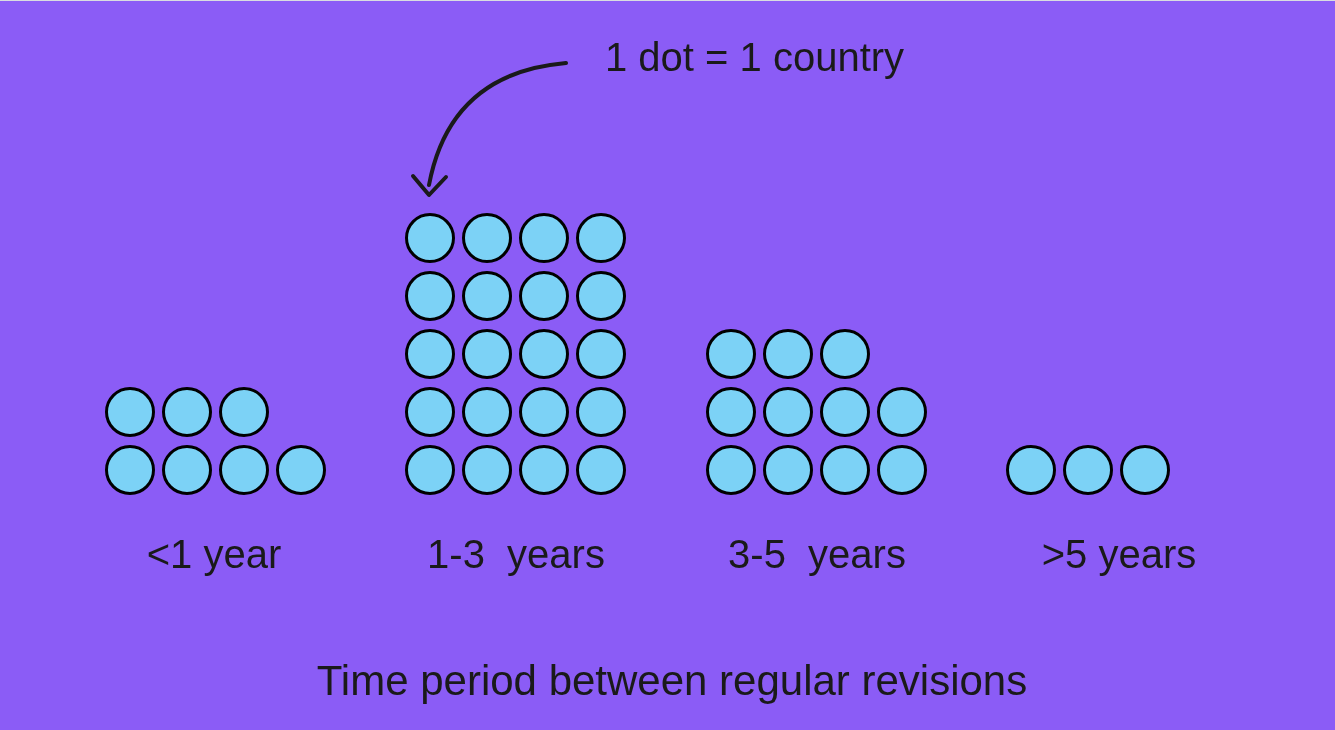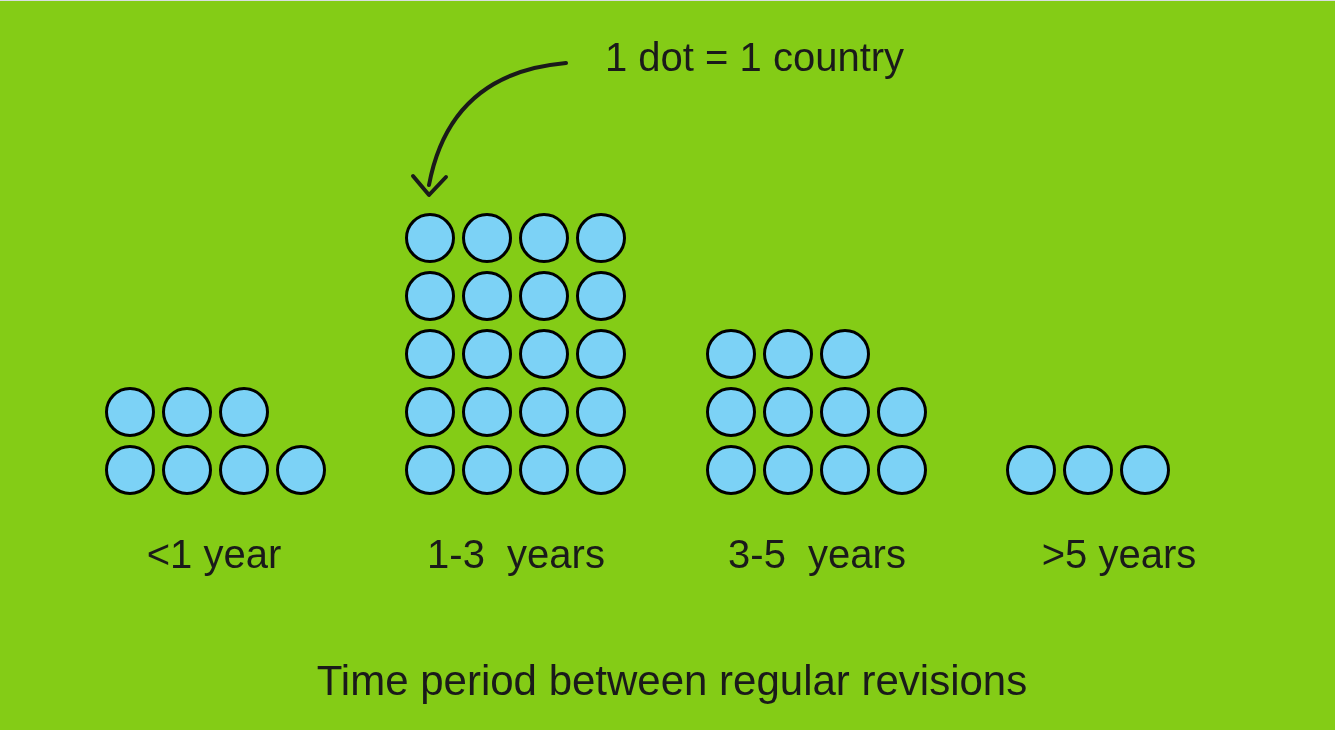--- a/index.html
+++ b/index.html
@@ -4,21 +4,21 @@
 <style>
   html, body {
     margin: 0;
     padding: 0;
     background: #ffffff;
   }
   .figure {
     position: relative;
     width: 1335px;
     height: 730px;
-    background: #84cc16;
+    background: #8b5cf6;
     border-top: 1px solid #d9dde1;
     overflow: hidden;
     font-family: "Liberation Sans", sans-serif;
   }
   svg text {
     fill: #1a1a1a;
     font-family: "Liberation Sans", sans-serif;
   }
   .annotation-label { font-size: 40px; }
   .cat-label { font-size: 40px; white-space: pre; }

